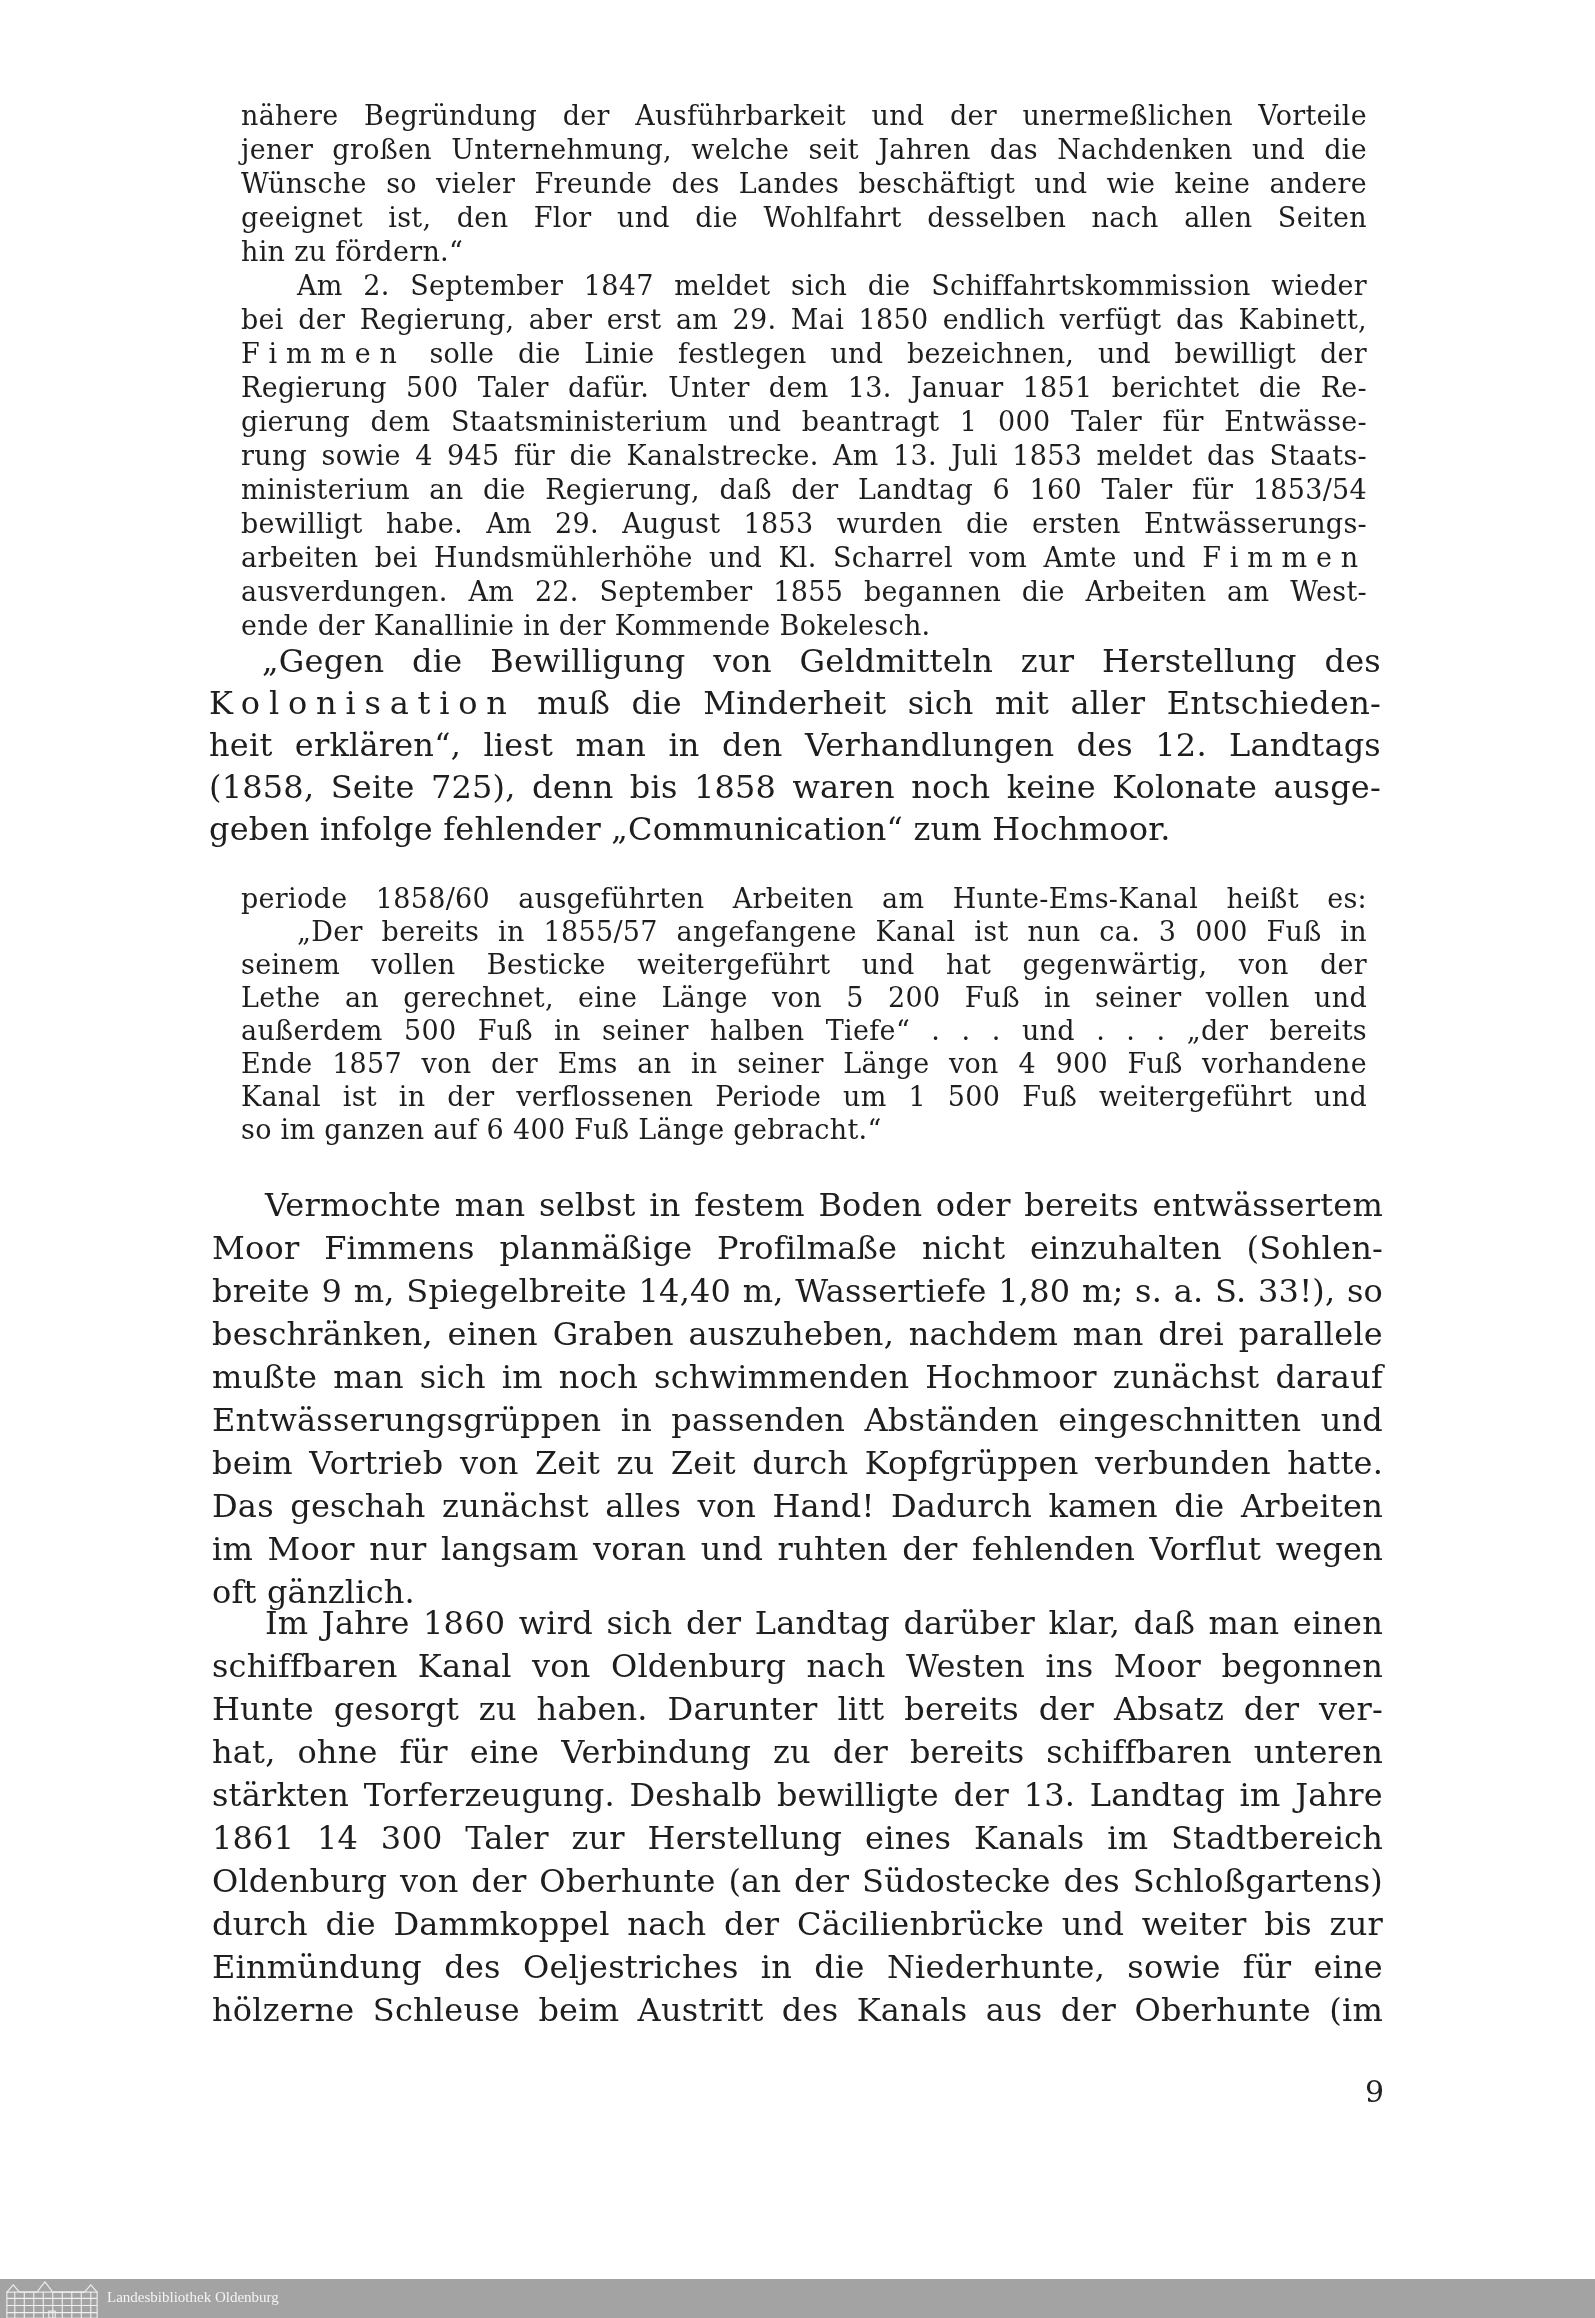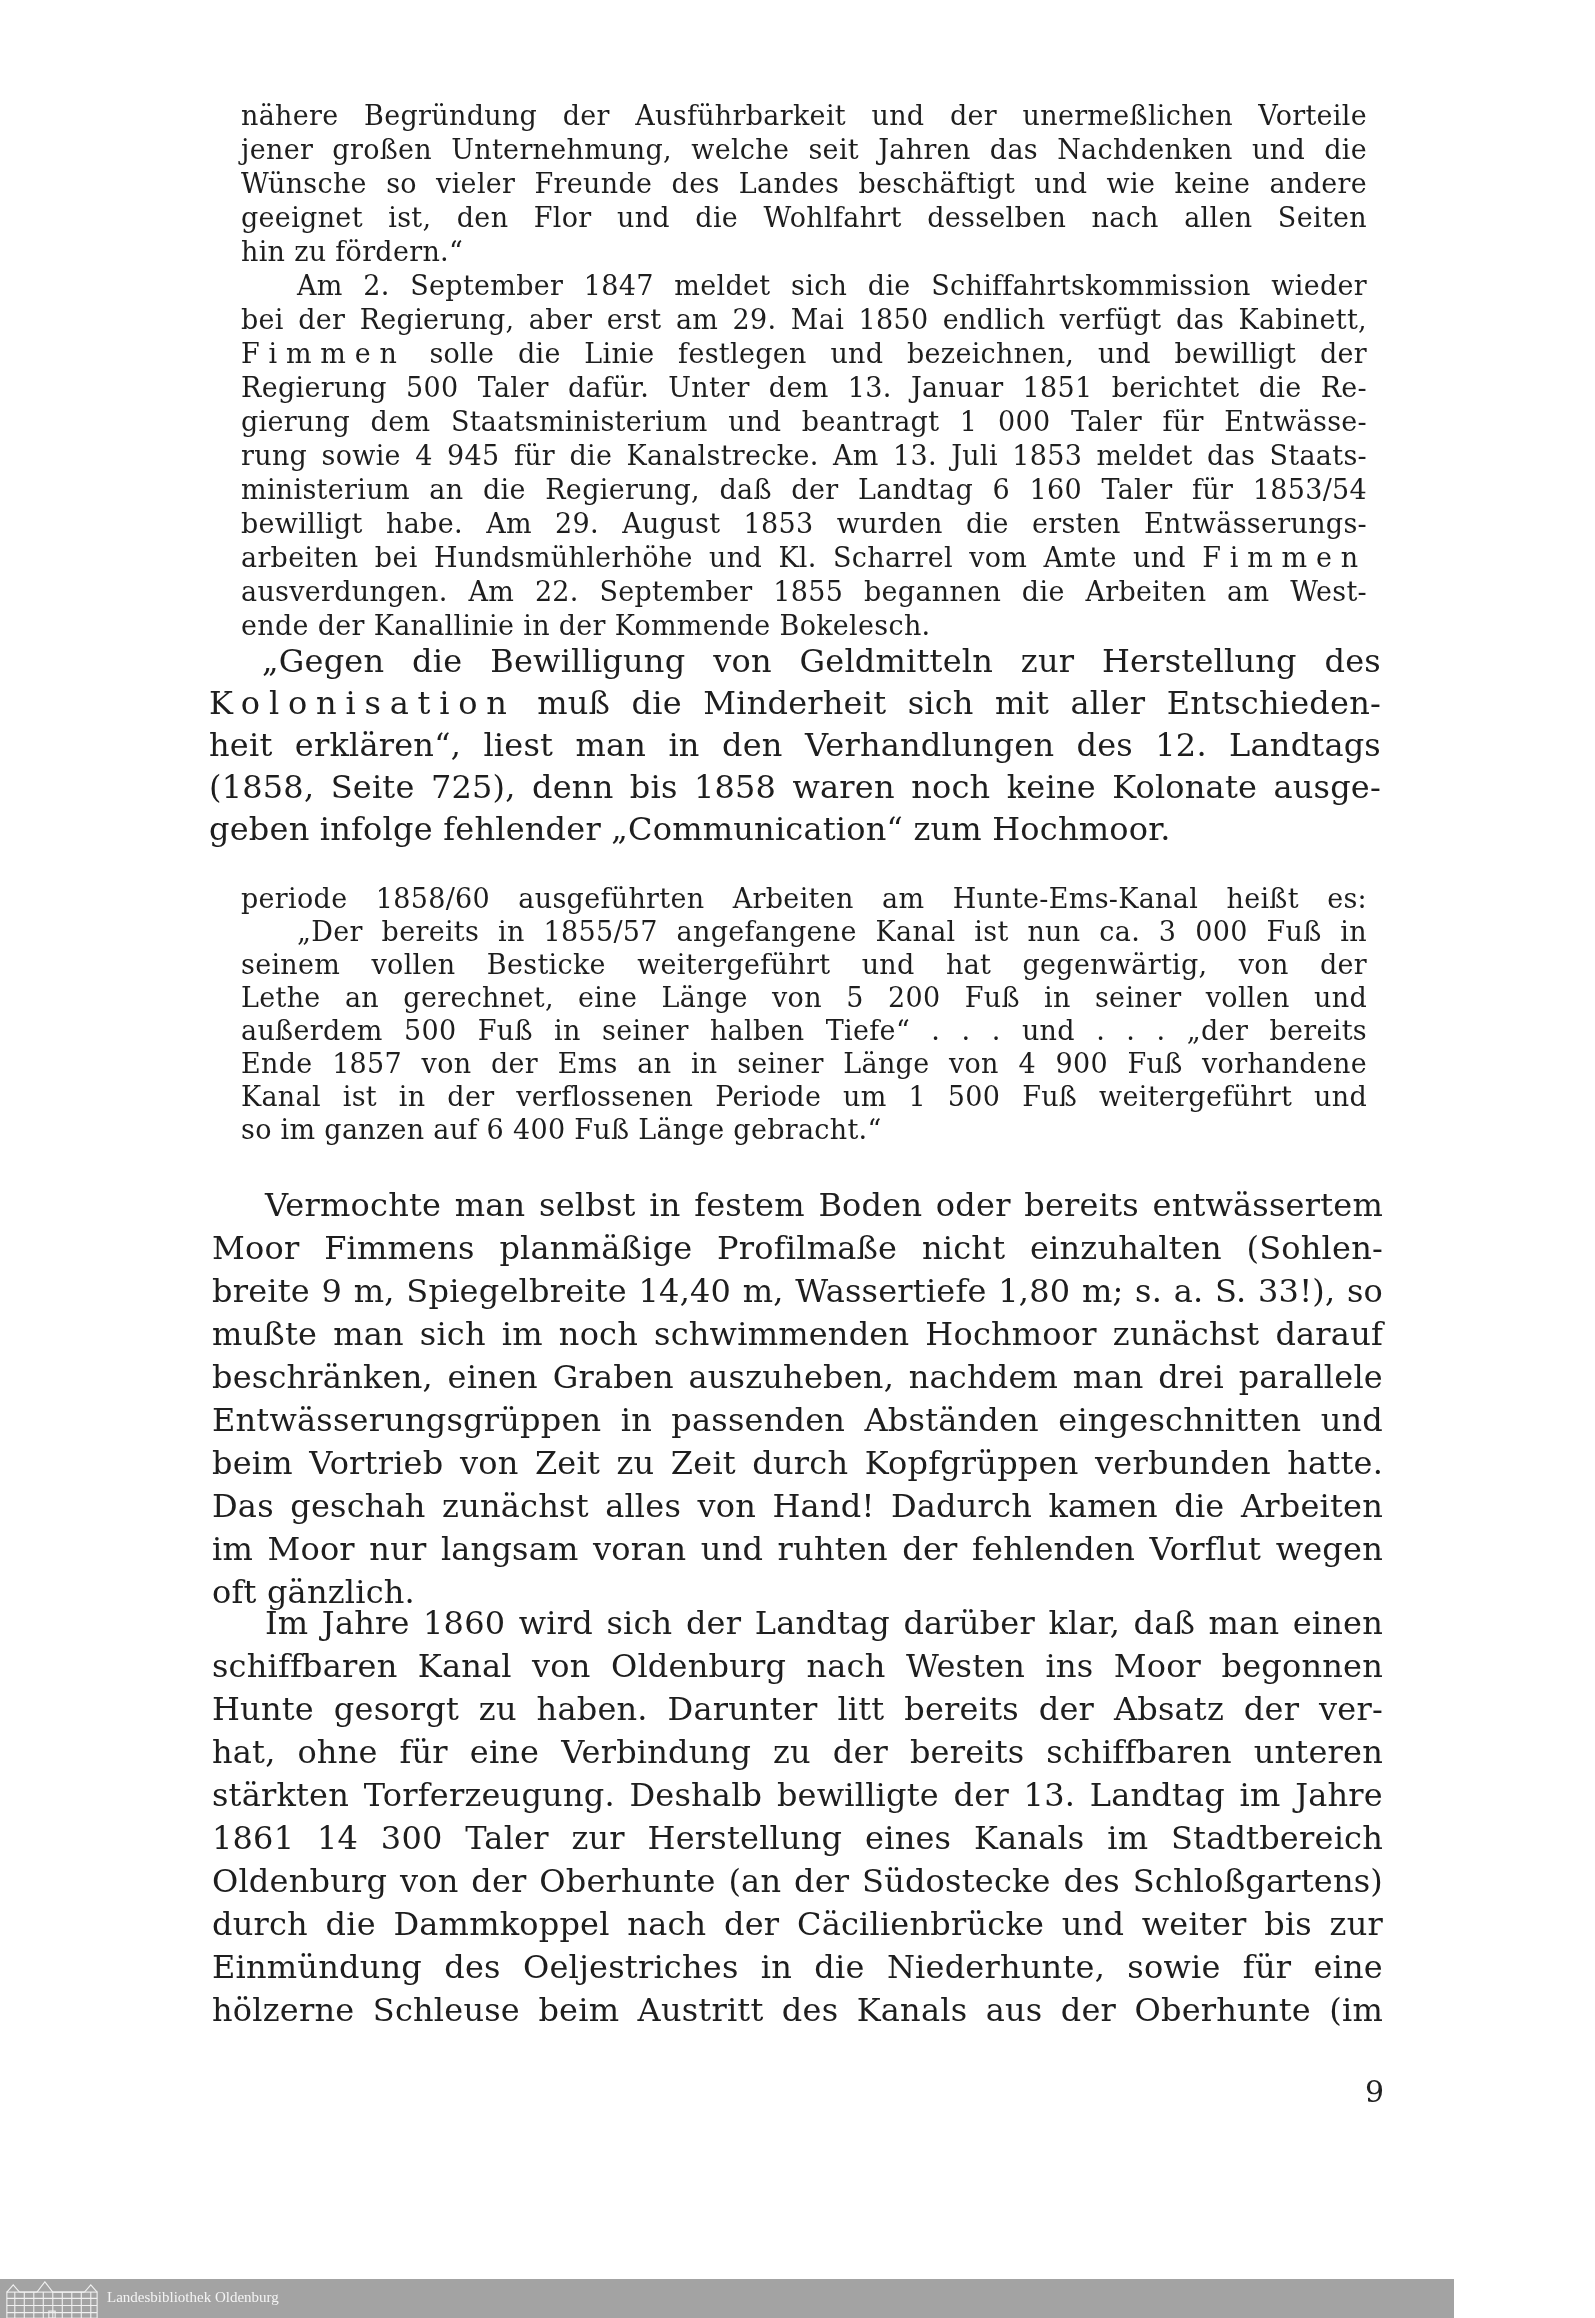--- a/index.html
+++ b/index.html
@@ -91,21 +91,21 @@
       position: absolute;
       left: 1365px;
       top: 2074px;
       font-size: 30px;
       color: #222;
     }
     .footer-bar {
       position: absolute;
       left: 0;
       top: 2279px;
-      width: 1454px;
+      width: 1595px;
       height: 40px;
       background: #a3a3a3;
     }
     .footer-logo {
       position: absolute;
       left: 4.8px;
       top: 1.6px;
       width: 94px;
       height: 38px;
     }
@@ -158,22 +158,22 @@
     <span class="line">außerdem 500 Fuß in seiner halben Tiefe“ . . . und . . . „der bereits</span>
     <span class="line">Ende 1857 von der Ems an in seiner Länge von 4 900 Fuß vorhandene</span>
     <span class="line">Kanal ist in der verflossenen Periode um 1 500 Fuß weitergeführt und</span>
     <span class="line last">so im ganzen auf 6 400 Fuß Länge gebracht.“</span>
   </div>
 
   <div class="block large2">
     <span class="line indentL2">Vermochte man selbst in festem Boden oder bereits entwässertem</span>
     <span class="line">Moor Fimmens planmäßige Profilmaße nicht einzuhalten (Sohlen-</span>
     <span class="line">breite 9 m, Spiegelbreite 14,40 m, Wassertiefe 1,80 m; s. a. S. 33!), so</span>
+    <span class="line">beschränken, einen Graben auszuheben, nachdem man drei parallele</span>
     <span class="line">mußte man sich im noch schwimmenden Hochmoor zunächst darauf</span>
-    <span class="line">beschränken, einen Graben auszuheben, nachdem man drei parallele</span>
     <span class="line">Entwässerungsgrüppen in passenden Abständen eingeschnitten und</span>
     <span class="line">beim Vortrieb von Zeit zu Zeit durch Kopfgrüppen verbunden hatte.</span>
     <span class="line">Das geschah zunächst alles von Hand! Dadurch kamen die Arbeiten</span>
     <span class="line">im Moor nur langsam voran und ruhten der fehlenden Vorflut wegen</span>
     <span class="line last">oft gänzlich.</span>
   </div>
 
   <div class="block large3">
     <span class="line indentL2">Im Jahre 1860 wird sich der Landtag darüber klar, daß man einen</span>
     <span class="line">schiffbaren Kanal von Oldenburg nach Westen ins Moor begonnen</span>

